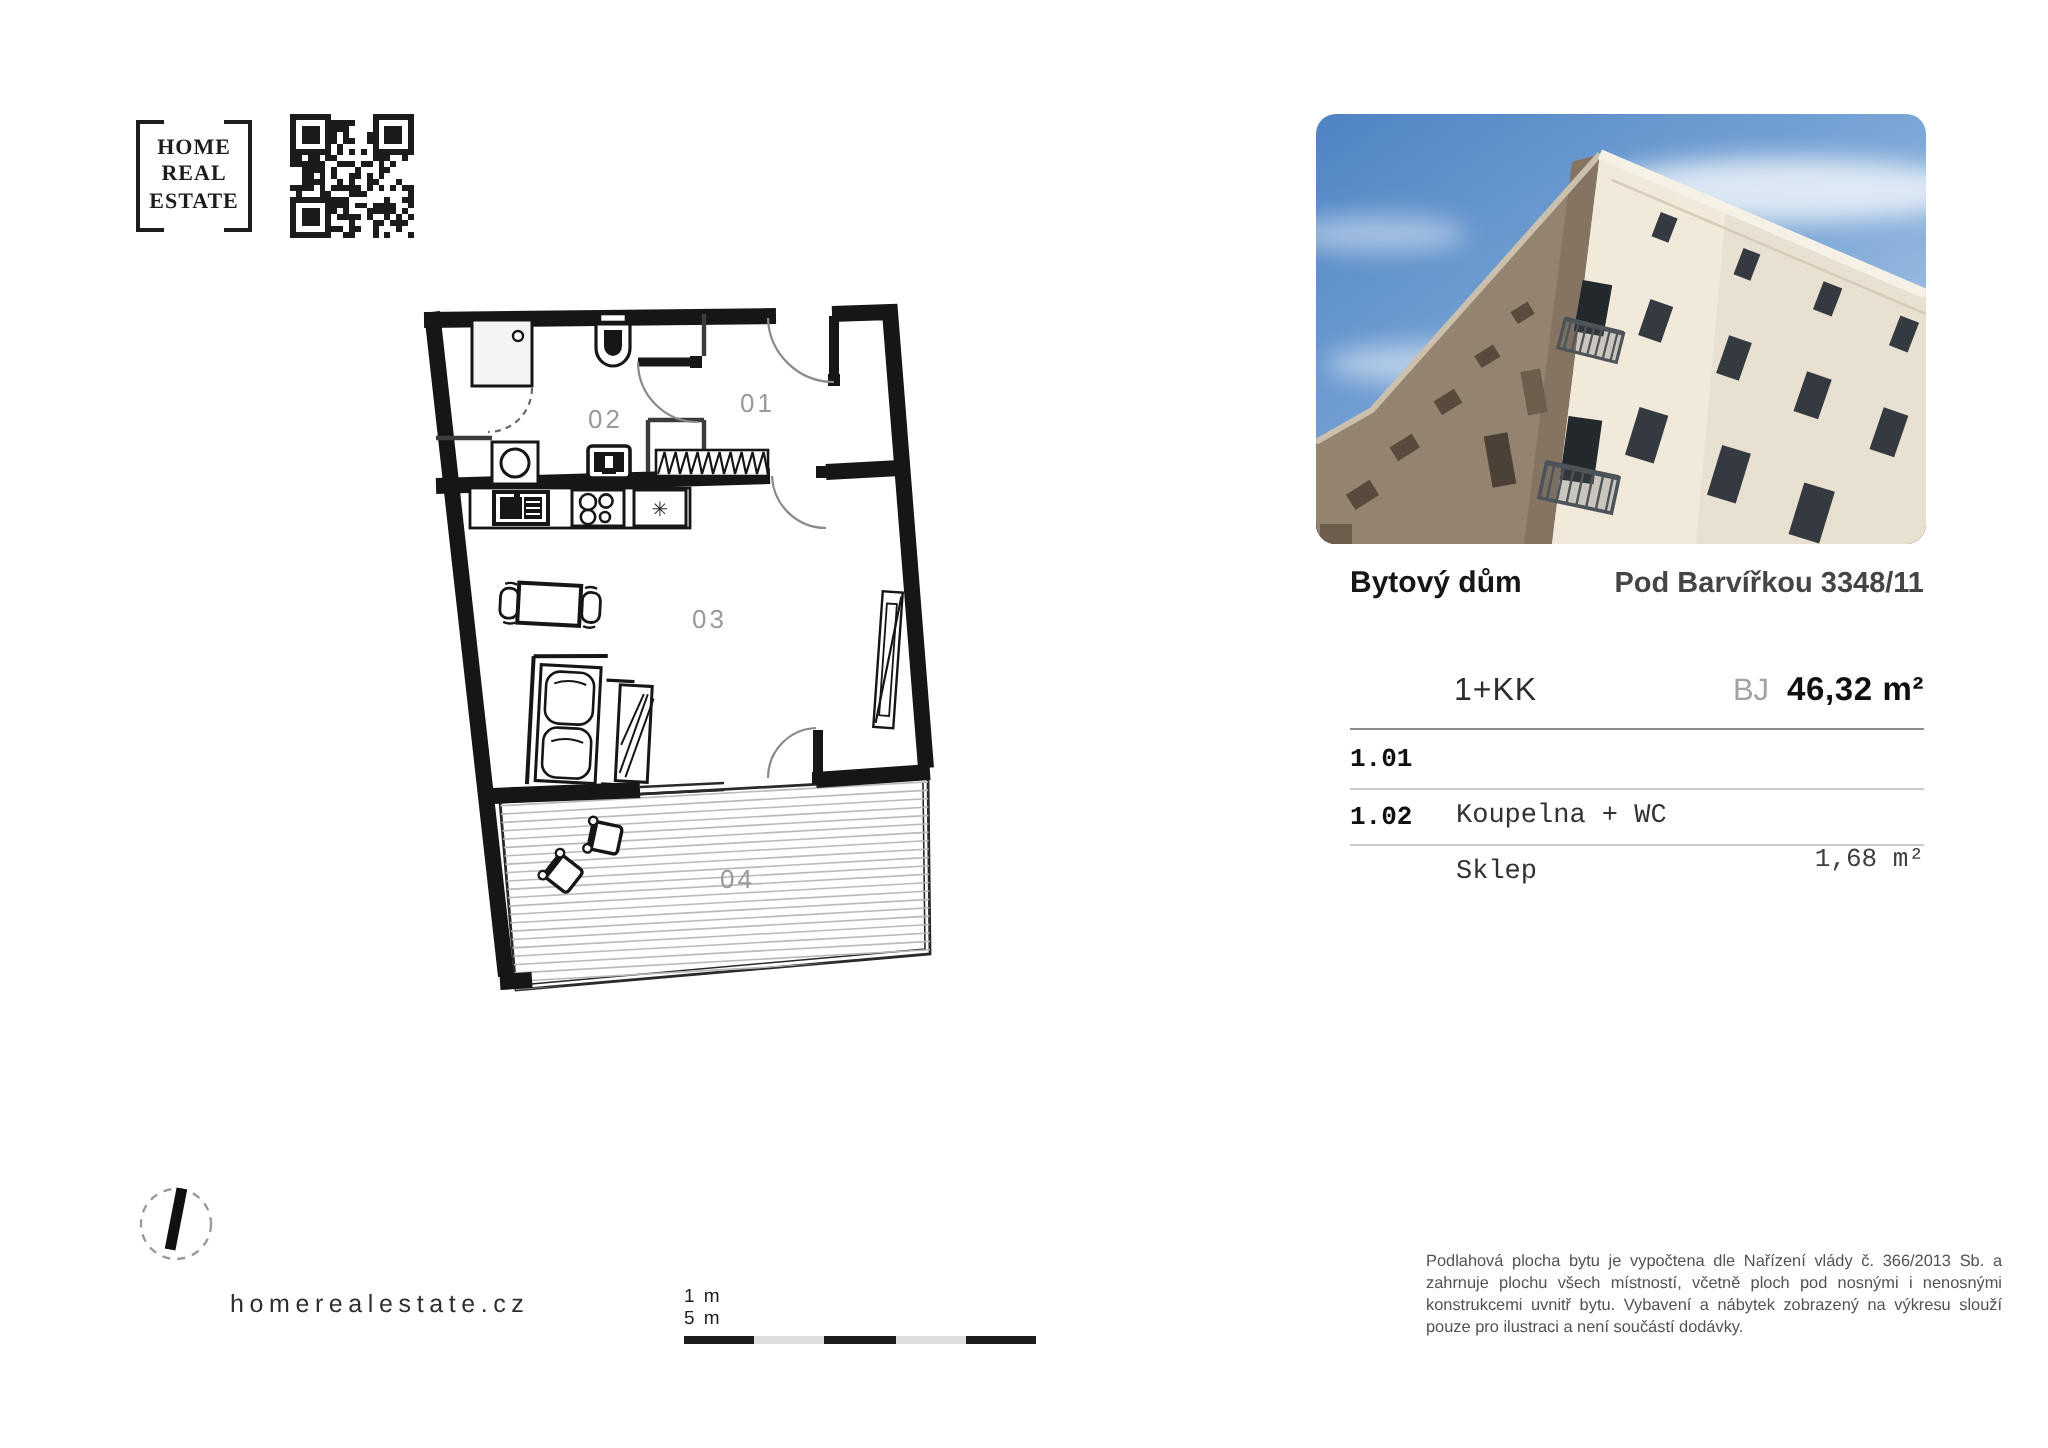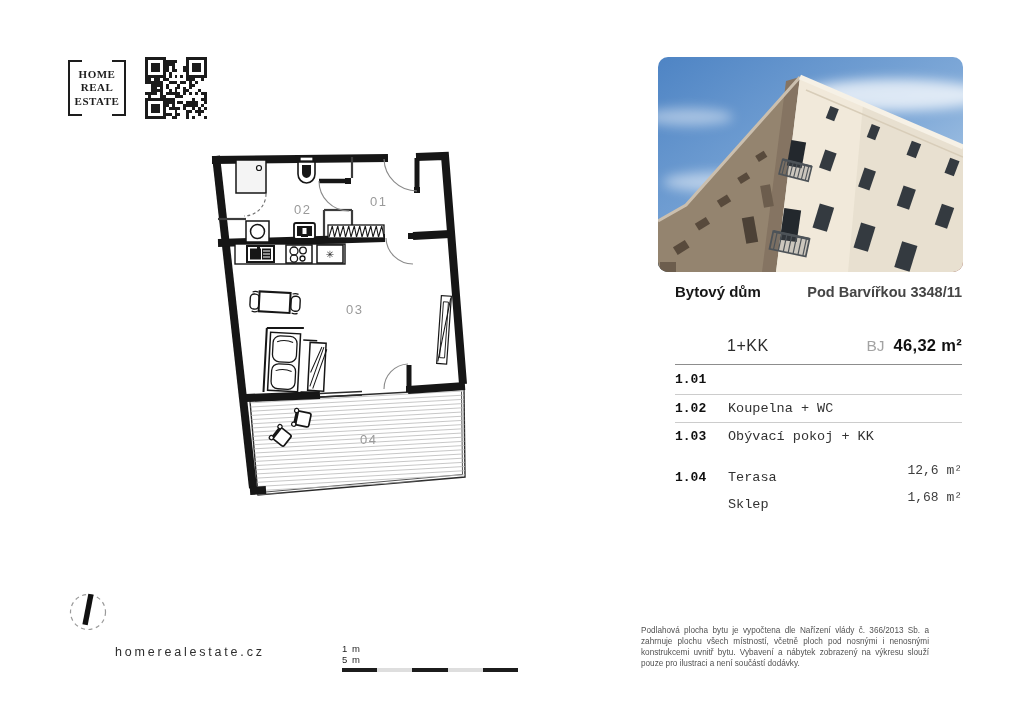--- a/index.html
+++ b/index.html
@@ -29,21 +29,21 @@
   .unit-bj{font-size:15.5px;color:#a3a3a3;}
   .unit-area{font-size:16.5px;font-weight:bold;color:#101010;letter-spacing:.3px;}
   .strong-rule{left:675px;top:364px;width:287px;height:0;border-top:1.6px solid #8d8d8d;}
   .rooms{left:675px;top:366px;width:287px;font-family:Liberation Mono, monospace;}
   .room-row{display:flex;align-items:center;height:27.5px;}
   .room-row.ruled{border-bottom:1px solid #cccccc;}
   .room-row.gap{margin-top:13px;}
   .room-num{width:53px;font-weight:bold;font-size:13px;color:#101010;}
   .room-name{flex:1;font-size:13.5px;color:#323232;}
   .room-area{font-size:13px;color:#3e3e3e;transform:translateY(-7px);}
-  .disclaimer{left:641px;top:626px;width:288px;font-size:8.2px;line-height:1.33;color:#525252;text-align:justify;}
+  .disclaimer{left:713px;top:626px;width:288px;font-size:8.2px;line-height:1.33;color:#525252;text-align:justify;}
 
   
   .website{left:68px;top:645px;font-size:12.5px;letter-spacing:2.8px;color:#2e2e2e;padding-left:47px;}
   .scalebar{left:342px;top:643px;width:176px;}
   .scale-labels{display:flex;justify-content:space-between;font-size:9.5px;color:#1f1f1f;
                 letter-spacing:1px;margin-bottom:3px;flex-direction:column;}
   .scale-strip{display:flex;height:3.5px;width:176px;}
   .scale-strip div{flex:1;}
   .seg-d{background:#1c1c1c;} .seg-l{background:#dedede;}
 
@@ -476,30 +476,20 @@
     <div class="room-row ruled">
       <span class="room-num">1.01</span>
       <span class="room-area"></span>
     </div>
     <div class="room-row ruled">
       <span class="room-num">1.02</span>
       <span class="room-name">Koupelna + WC</span>
       <span class="room-area"></span>
     </div>
     <div class="room-row">
-      <span class="room-num">1.03</span>
-      <span class="room-name">Obývací pokoj + KK</span>
-      <span class="room-area"></span>
-    </div>
-    <div class="room-row gap">
-      <span class="room-num">1.04</span>
-      <span class="room-name">Terasa</span>
-      <span class="room-area">12,6 m²</span>
-    </div>
-    <div class="room-row">
       <span class="room-num"></span>
       <span class="room-name">Sklep</span>
       <span class="room-area">1,68 m²</span>
     </div>
   </div>
 
 <div class="abs disclaimer">Podlahová plocha bytu je vypočtena dle Nařízení vlády č. 366/2013 Sb. a zahrnuje plochu všech místností, včetně ploch pod nosnými i nenosnými konstrukcemi uvnitř bytu. Vybavení a nábytek zobrazený na výkresu slouží pouze pro ilustraci a není součástí dodávky.</div>
 
 <svg class="abs" style="left:56px;top:578px" width="64" height="64" viewBox="0 0 64 64">
   <circle cx="32" cy="34" r="17.5" fill="none" stroke="#9a9a9a" stroke-width="1.2" stroke-dasharray="4,3.6"></circle>

